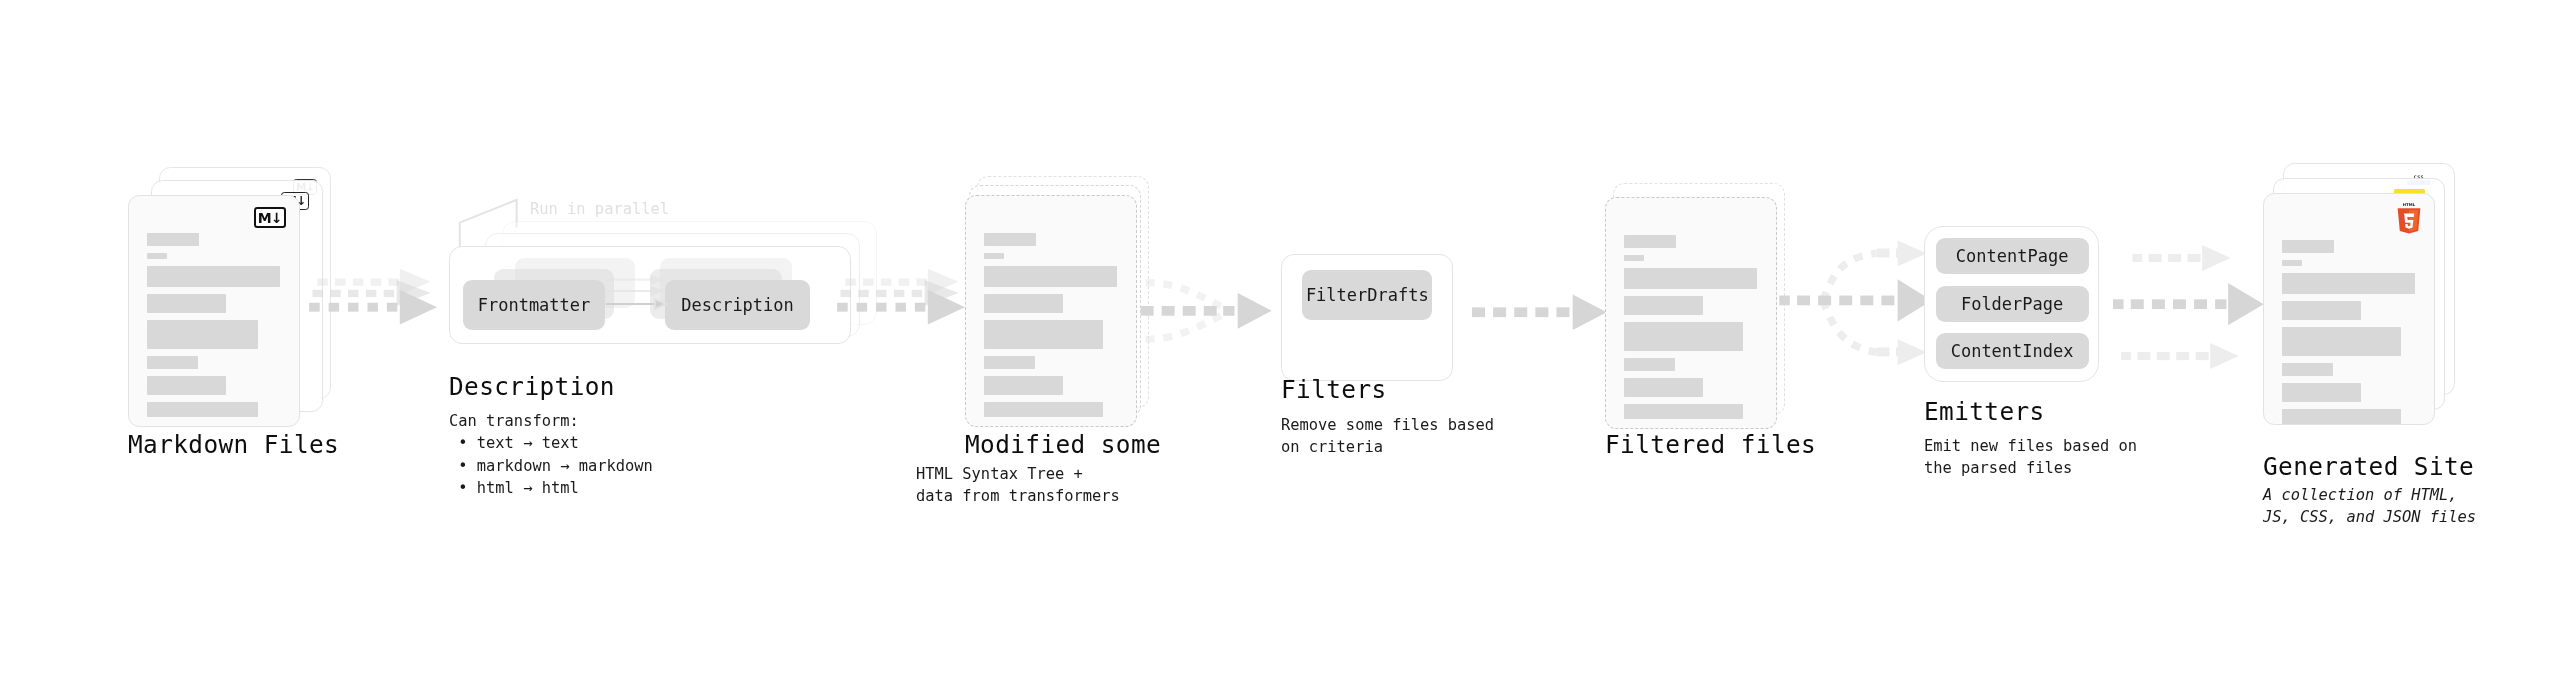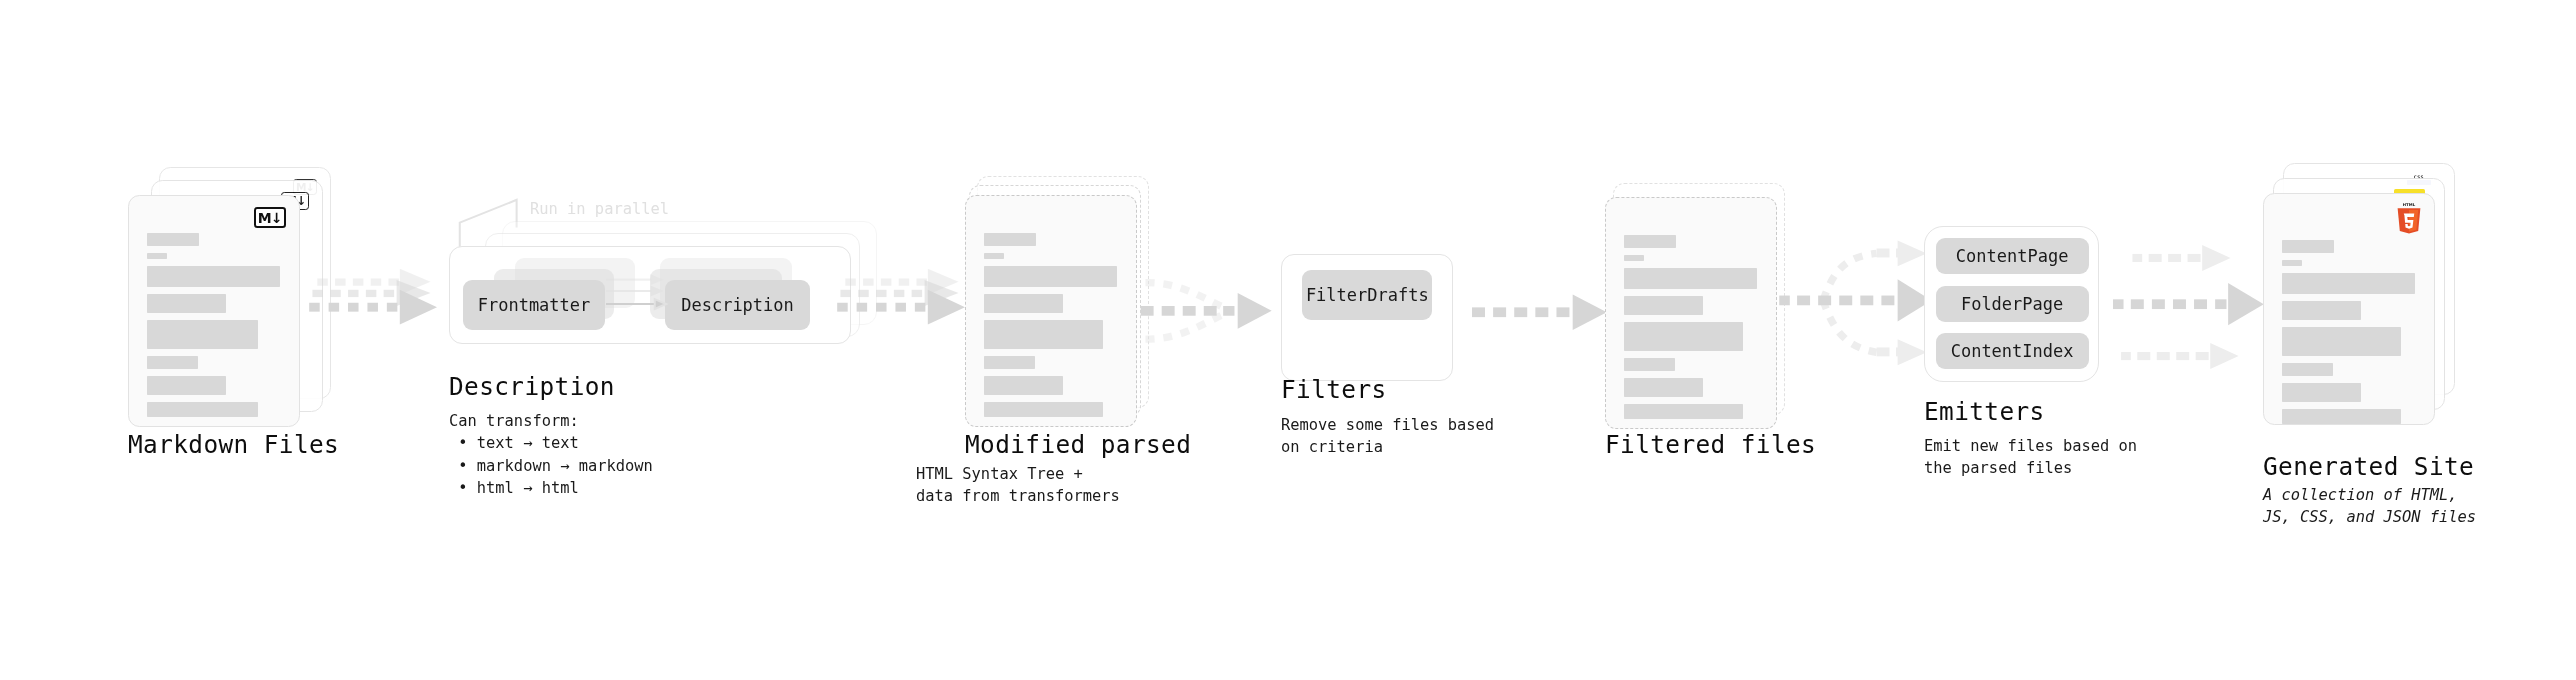--- a/index.html
+++ b/index.html
@@ -220,21 +220,21 @@
         <div class="ln" style="width:19.5px;height:5.7px;"></div>
         <div class="ln" style="width:133px;height:20.3px;"></div>
         <div class="ln" style="width:79px;height:18.7px;"></div>
         <div class="ln" style="width:119px;height:29px;"></div>
         <div class="ln" style="width:51px;height:13px;"></div>
         <div class="ln" style="width:79px;height:18.7px;"></div>
         <div class="ln" style="width:119px;height:14.6px;"></div>
       </div>
     </div>
   </div>
-  <div class="label-title" style="left:965px; top:430px;">Modified parsed</div>
+  <div class="label-title" style="left:965px; top:430px;">Modified some</div>
   <div class="label-sub" style="left:916px; top:463px;">HTML Syntax Tree +
 data from transformers</div>
 
   <svg class="flow" style="left:1134px; top:268px;" width="150" height="93" viewBox="0 0 185 115">
     <g stroke="#e2e2e2" fill="none" stroke-width="9" stroke-linecap="butt">
       <path d="M14 18 C 60 18, 85 38, 118 52" stroke-dasharray="11 11" opacity=".45"></path>
       <path d="M14 88 C 60 88, 85 68, 118 54" stroke-dasharray="11 11" opacity=".45"></path>
     </g>
     <g fill="#d6d6d6">
       <rect x="8" y="47" width="16" height="12"></rect>

